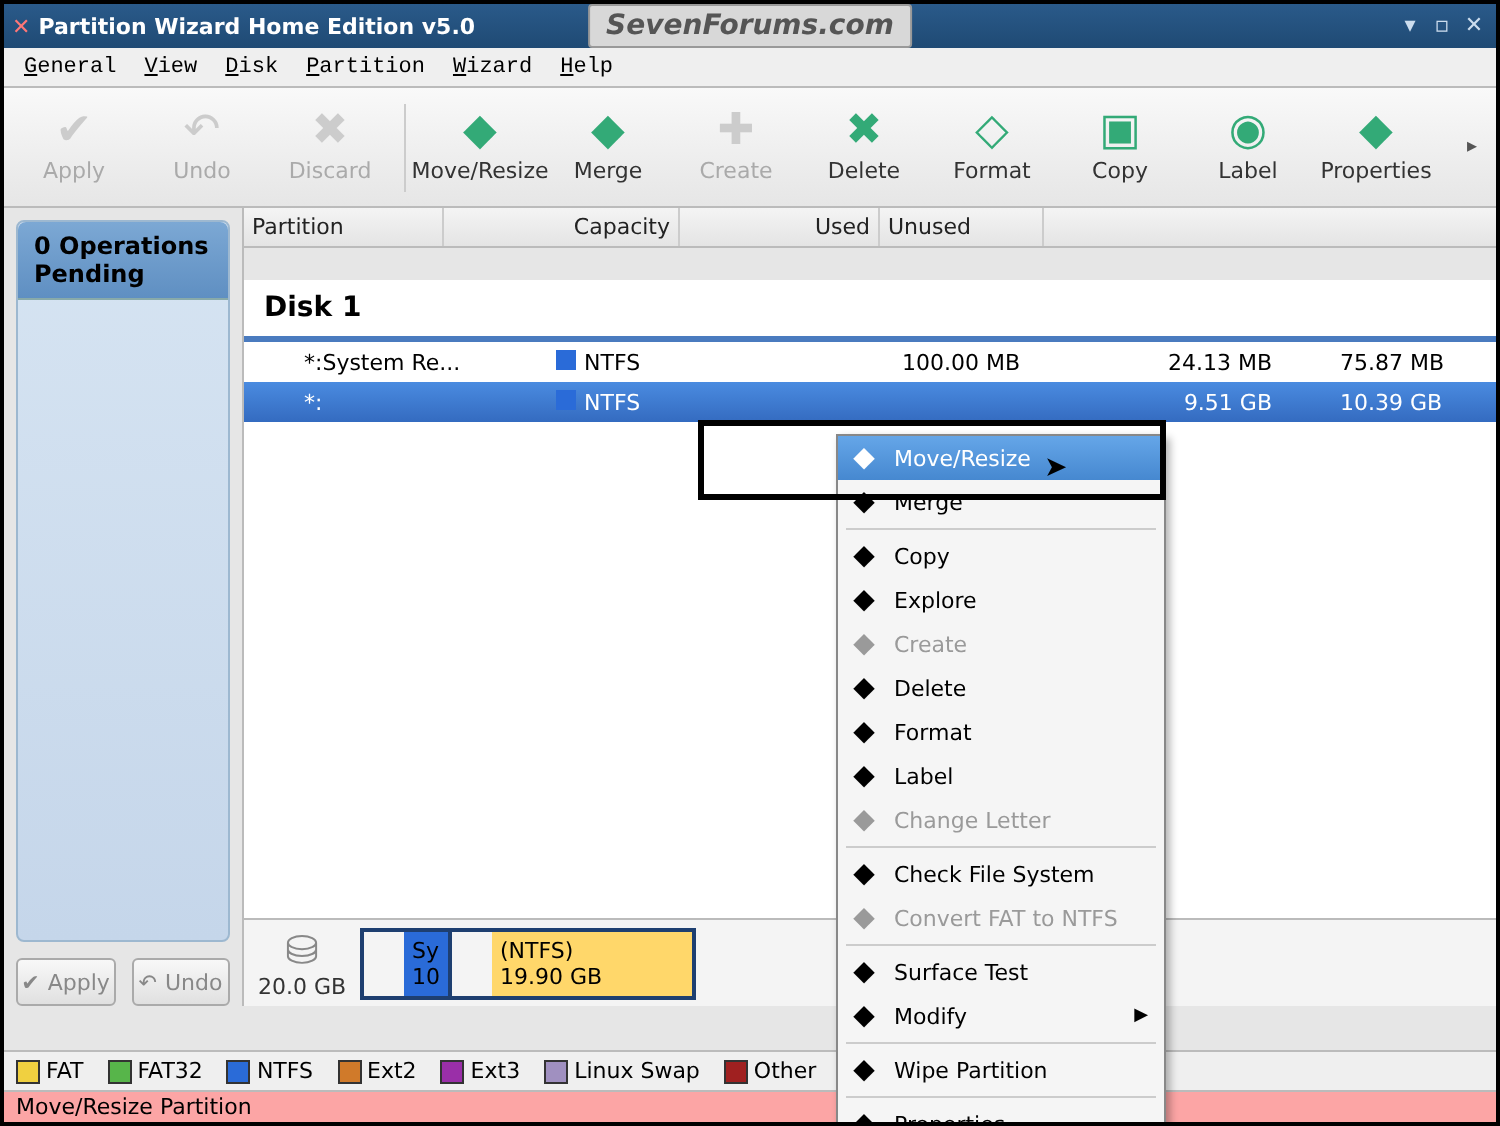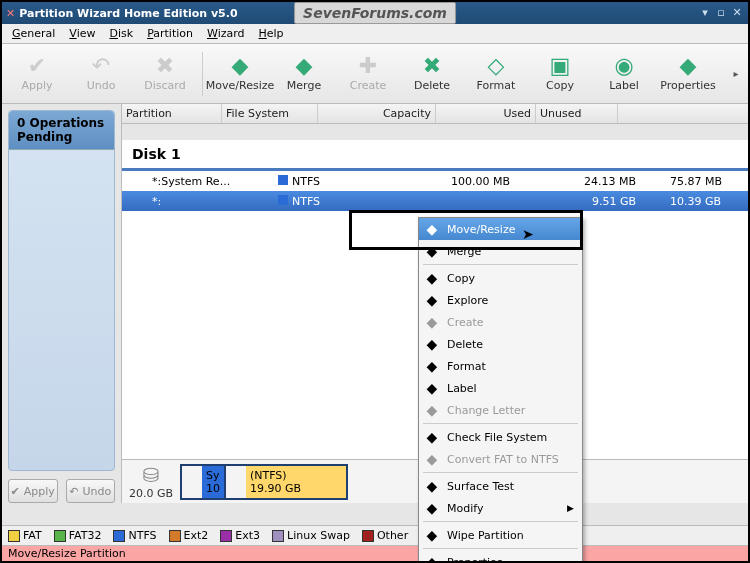--- a/index.html
+++ b/index.html
@@ -2,21 +2,21 @@
 <html><head>
 <meta charset="utf-8">
 <style>
 * { margin: 0; padding: 0; box-sizing: border-box; font-family: "DejaVu Sans", Verdana, sans-serif; font-size: 11px; }
 body { background: #e6e6e6; width: 750px; height: 563px; overflow: hidden; position: relative; border: 2px solid #000; }
 .titlebar { background: linear-gradient(#2a5a8a,#1f4a74); color: #fff; height: 22px; display: flex; align-items: center; padding: 0 4px; font-size: 12px; font-weight: bold; position: relative; }
 .titlebar .sev { position: absolute; left: 50%; transform: translateX(-50%); background: #d8d8d8; color: #555; padding: 2px 8px; font-size: 14px; font-style: italic; border: 1px solid #999; border-radius: 2px; }
 .titlebar .winbtns { margin-left: auto; display: flex; gap: 2px; }
 .winbtn { width: 14px; height: 14px; font-size: 11px; text-align: center; line-height: 13px; color: #cde; cursor: pointer; }
 .menubar { background: #efefef; height: 20px; display: flex; align-items: center; gap: 2px; padding: 0 4px; border-bottom: 1px solid #bbb; }
-.menubar span { padding: 2px 6px; cursor: pointer; }
+.menubar span { padding: 2px 6px; cursor: pointer; font-family: Liberation Mono, monospace; }
 .toolbar { background: linear-gradient(#f9f9f9,#e6e6e6); height: 60px; display: flex; align-items: center; padding: 0 4px; border-bottom: 1px solid #bbb; gap: 2px; }
 .tbtn { display: flex; flex-direction: column; align-items: center; justify-content: center; width: 62px; height: 52px; gap: 2px; color: #333; cursor: pointer; border-radius: 3px; }
 .tbtn.disabled { color: #aaa; cursor: default; }
 .tbsep { width: 1px; height: 44px; background: #ccc; margin: 0 4px; }
 .ticon { font-size: 22px; line-height: 22px; }
 .overflowbtn { margin-left: auto; width: 16px; text-align: center; font-size: 10px; color: #555; cursor: pointer; }
 .main { display: flex; height: 399px; }
 .leftpane { width: 246px; padding: 6px; display: flex; flex-direction: column; }
 .opspanel { flex: 1; background: linear-gradient(#d6e4f2,#c5d6ea); border: 1px solid #9db8d0; border-radius: 4px; }
 .opshdr { background: linear-gradient(#7ca8d4,#5f8fc2); color: #000; font-weight: bold; padding: 5px 8px; font-size: 12px; border-radius: 4px 4px 0 0; border-bottom: 1px solid #8aa; }
@@ -144,21 +144,20 @@
       <div class="pbtn">
           <span>↶</span>
           <span>Undo</span>
         </div>
     </div>
   </div>
 
   <div class="rightpane">
     <div class="colhdr">
       <div class="c-part">Partition</div>
-      <div class="c-fs">File System</div>
       <div class="c-cap">Capacity</div>
       <div class="c-used">Used</div>
       <div class="c-unused">Unused</div>
     </div>
     <div class="disk-title">Disk 1</div>
     <div class="plist" id="plist">
         <div class="prow">
     <div class="c-part"><span>*:System Re...</span></div>
     <div class="c-fs"><span class="sw" style="background:#2a6bd8"></span><span>NTFS</span></div>
     <div class="c-cap">100.00 MB</div>

